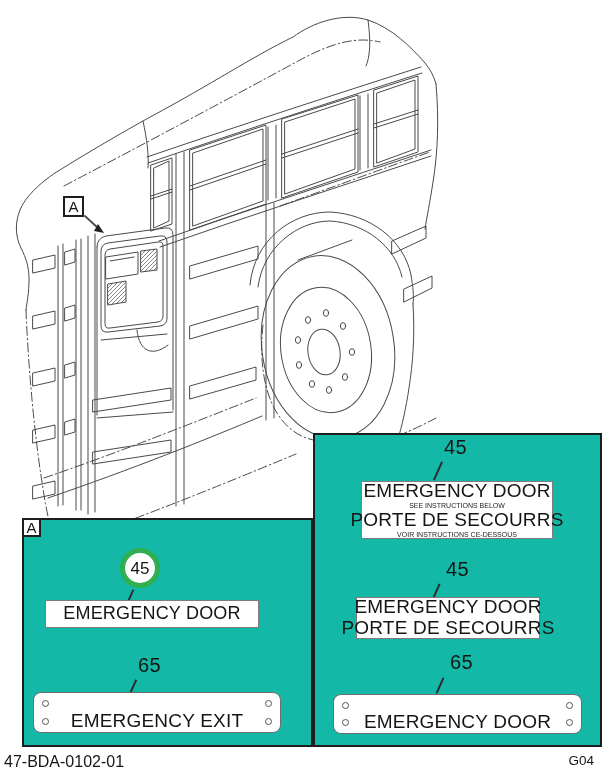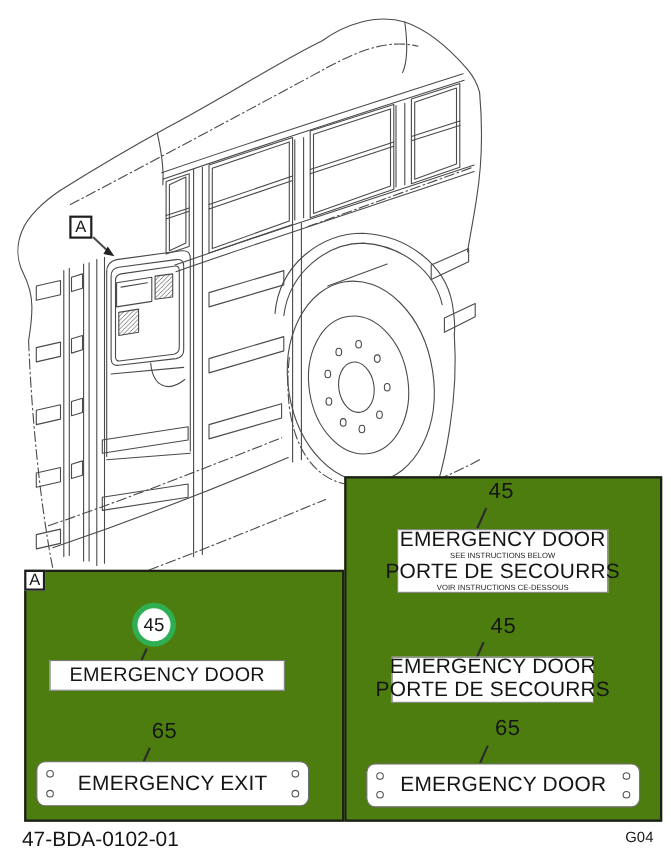--- a/index.html
+++ b/index.html
@@ -7,44 +7,44 @@
   .page{position:relative;width:610px;height:777px;background:#fff;overflow:hidden;}
 
   .bus-svg{position:absolute;left:0;top:0;}
 
   
   .marker{position:absolute;box-sizing:border-box;border:2px solid #1e1e1e;background:#fff;
           display:flex;align-items:center;justify-content:center;font-size:15px;line-height:1;}
   .marker-bus{left:63px;top:196px;width:21px;height:21px;}
 
   
-  .panel{position:absolute;box-sizing:border-box;border:2px solid #1d1d1d;background:#4d7c0f;}
+  .panel{position:absolute;box-sizing:border-box;border:2px solid #1d1d1d;background:#14b8a6;}
   .panel-right{left:313px;top:433px;width:289px;height:314px;}
   .panel-left{left:22px;top:518px;width:291px;height:229px;}
   .panel-left .tab{position:absolute;left:-2px;top:-2px;width:19px;height:19px;}
 
   .callout{position:absolute;font-size:20px;line-height:1;letter-spacing:0.5px;}
   .leader{position:absolute;width:1.6px;background:#2c2c2c;transform:rotate(24deg);transform-origin:center;}
 
   .decal{position:absolute;box-sizing:border-box;border:1.4px solid #7c7c7c;background:#fff;
          display:flex;flex-direction:column;align-items:center;justify-content:center;text-align:center;}
   .decal .big{font-size:19px;line-height:1.08;white-space:nowrap;letter-spacing:0.2px;}
   .decal .big18{font-size:18px;line-height:1.1;white-space:nowrap;letter-spacing:0.2px;}
   .decal .small{font-size:7px;line-height:1.2;white-space:nowrap;color:#222;}
 
   .plate{position:absolute;box-sizing:border-box;border:1.4px solid #6e6e6e;border-radius:8px;background:#fff;
-         display:flex;align-items:center;justify-content:center;}
+         display:flex;align-items:flex-end;justify-content:center;}
   .plate .big{font-size:19px;white-space:nowrap;letter-spacing:0.2px;}
   .hole{position:absolute;width:5px;height:5px;border:1.1px solid #555;border-radius:50%;background:#fff;}
   .hole.tl{left:8px;top:7px}.hole.bl{left:8px;bottom:7px}.hole.tr{right:8px;top:7px}.hole.br{right:8px;bottom:7px}
 
   .ring{position:absolute;box-sizing:border-box;width:40px;height:40px;border:5px solid #2fae52;border-radius:50%;
         background:#fff;display:flex;align-items:center;justify-content:center;font-size:17px;line-height:1;}
 
-  .footer-left{position:absolute;left:20px;top:753px;font-size:19px;}
+  .footer-left{position:absolute;left:4px;top:753px;font-size:16px;}
   .footer-right{position:absolute;right:16px;top:753px;font-size:13.5px;}
 </style>
 </head>
 <body>
 
 <div class="page">
 
   <svg class="bus-svg" width="440" height="530" viewBox="0 0 440 530">
     <defs>
       <pattern id="hatch" width="4" height="4" patternUnits="userSpaceOnUse">

